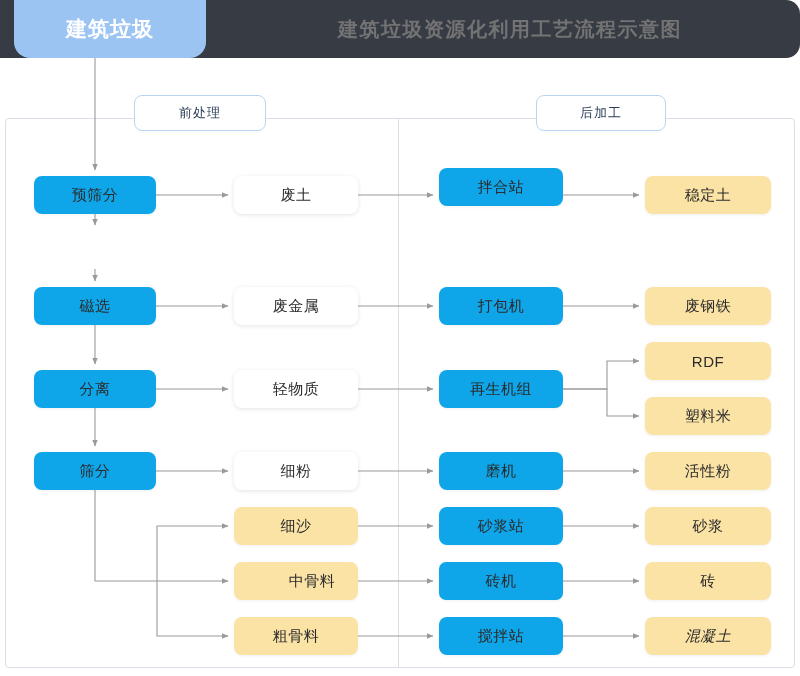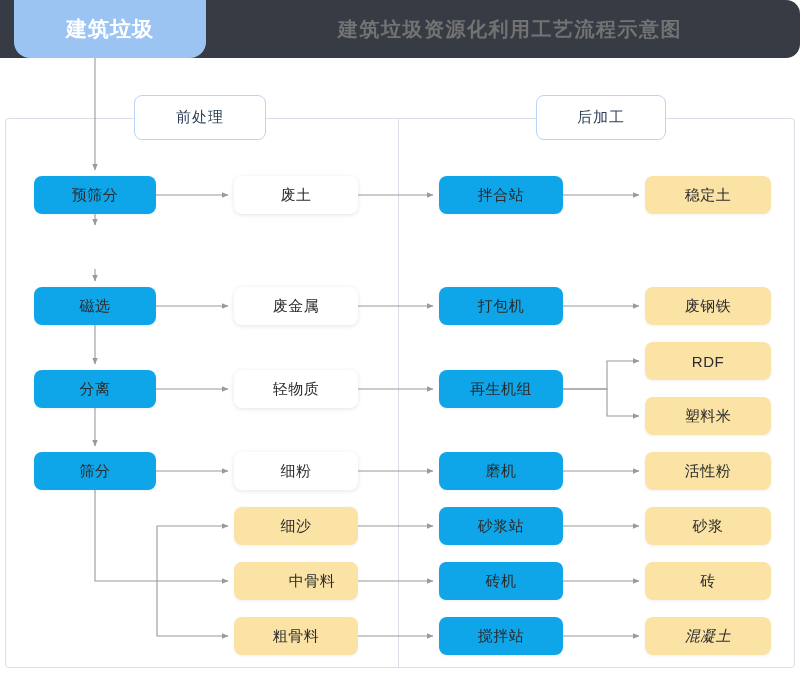--- a/index.html
+++ b/index.html
@@ -47,26 +47,26 @@
   }
   .frame-divider {
     position: absolute; left: 398px; top: 118px;
     width: 1px; height: 550px;
     background: #dcdde6;
   }
 
   
   .section-pill {
     position: absolute;
-    height: 45px;
+    height: 36px;
     background: #ffffff;
     border: 1px solid #b9d4f5;
     border-radius: 8px;
     display: flex; align-items: center; justify-content: center;
-    font-size: 15px;
+    font-size: 13px;
     color: #2c3e56;
     letter-spacing: 1px;
     z-index: 6;
   }
   #pill-pre  { left: 134px; top: 95px; width: 132px; }
   #pill-post { left: 536px; top: 95px; width: 130px; }
 
   
   .node {
     position: absolute;
@@ -162,21 +162,21 @@
     <div class="node blue col-a" style="top: 287px;">磁选</div>
     <div class="node blue col-a" style="top: 370px;">分离</div>
     <div class="node blue col-a" style="top: 452px;">筛分</div>
     <div class="node white col-b" style="top: 176px;">废土</div>
     <div class="node white col-b" style="top: 287px;">废金属</div>
     <div class="node white col-b" style="top: 370px;">轻物质</div>
     <div class="node white col-b" style="top: 452px;">细粉</div>
     <div class="node yellow col-b" style="top: 507px;">细沙</div>
     <div class="node yellow col-b" style="top: 562px; padding-left: 32px;">中骨料</div>
     <div class="node yellow col-b" style="top: 617px;">粗骨料</div>
-    <div class="node blue col-c" style="top: 176px;">拌合站</div>
+    <div class="node blue col-c" style="top: 168px;">拌合站</div>
     <div class="node blue col-c" style="top: 287px;">打包机</div>
     <div class="node blue col-c" style="top: 370px;">再生机组</div>
     <div class="node blue col-c" style="top: 452px;">磨机</div>
     <div class="node blue col-c" style="top: 507px;">砂浆站</div>
     <div class="node blue col-c" style="top: 562px; border-radius: 7px;">砖机</div>
     <div class="node blue col-c" style="top: 617px;">搅拌站</div>
     <div class="node yellow col-d" style="top: 176px;">稳定土</div>
     <div class="node yellow col-d" style="top: 287px;">废钢铁</div>
     <div class="node yellow col-d" style="top: 342px;">RDF</div>
     <div class="node yellow col-d" style="top: 397px;">塑料米</div>

